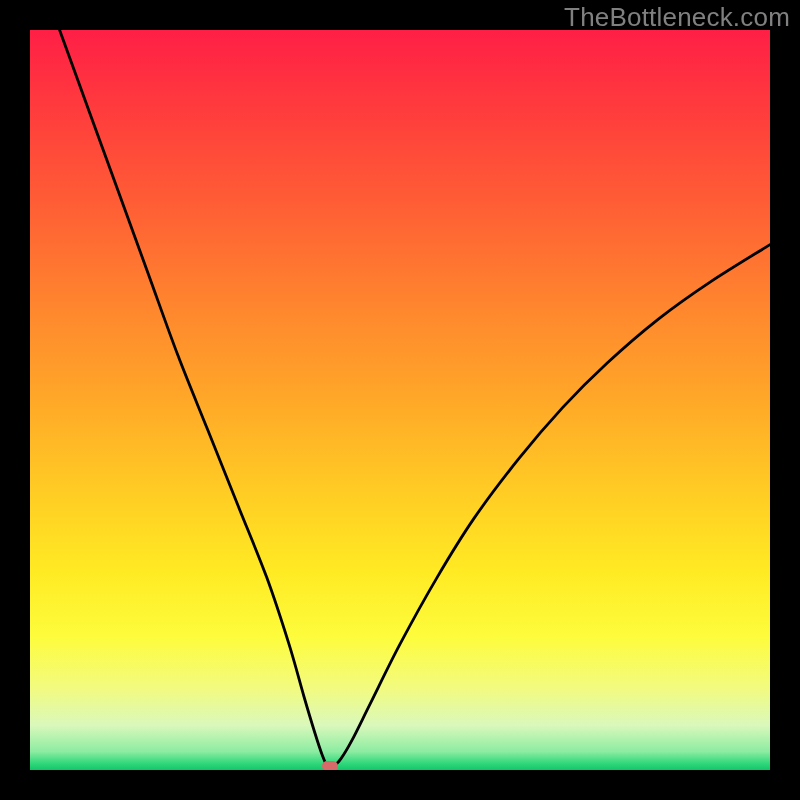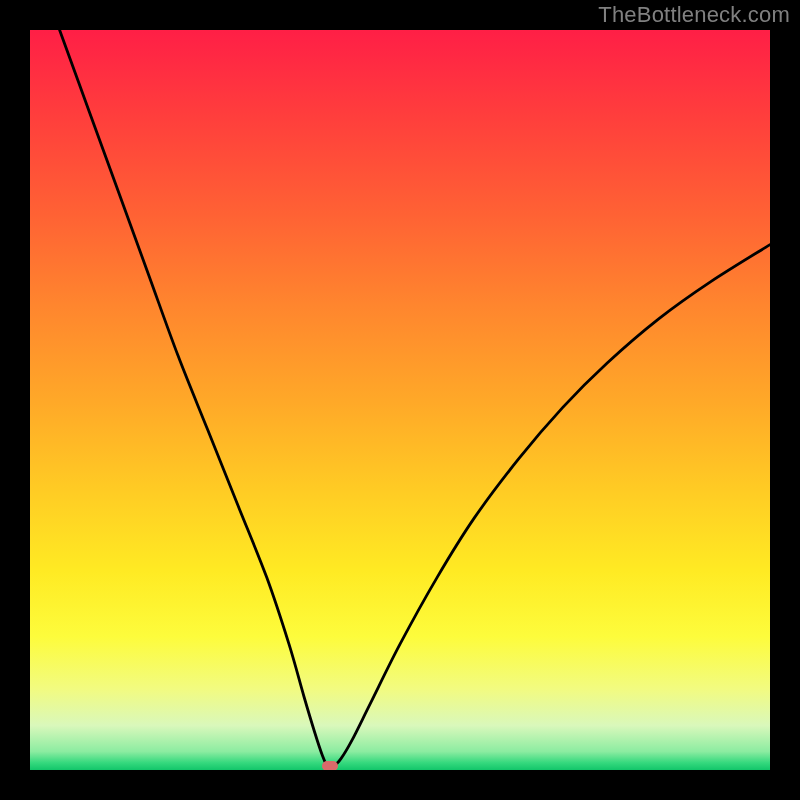--- a/index.html
+++ b/index.html
@@ -14,21 +14,21 @@
     position: relative;
     width: 800px;
     height: 800px;
     background: #000;
   }
   .watermark {
     position: absolute;
     top: 2px;
     right: 10px;
     color: #808080;
-    font-size: 22px;
+    font-size: 26px;
     font-weight: 500;
     z-index: 5;
     letter-spacing: 0.2px;
   }
   .plot-area {
     position: absolute;
     left: 30px;
     top: 30px;
     width: 740px;
     height: 740px;

